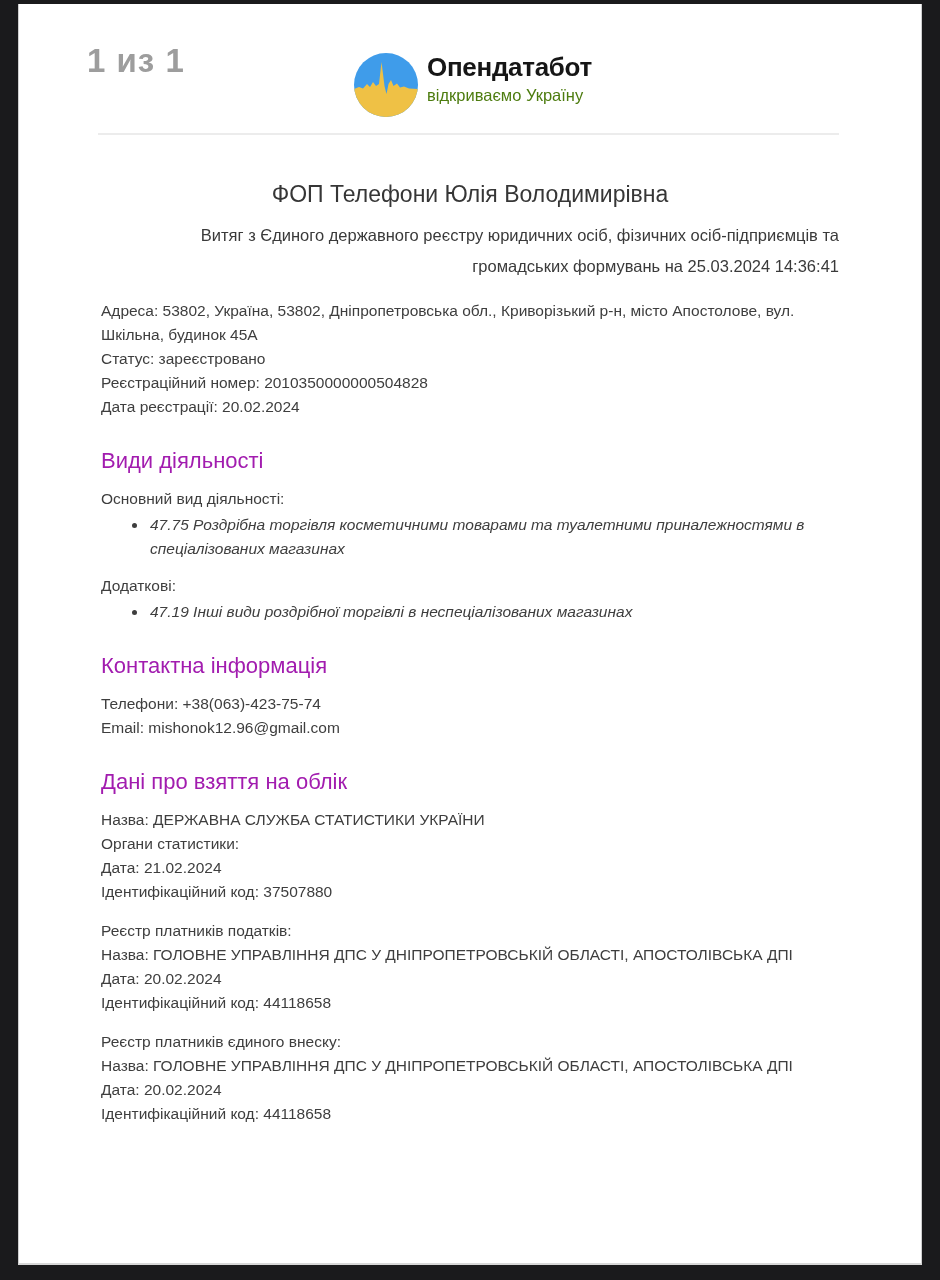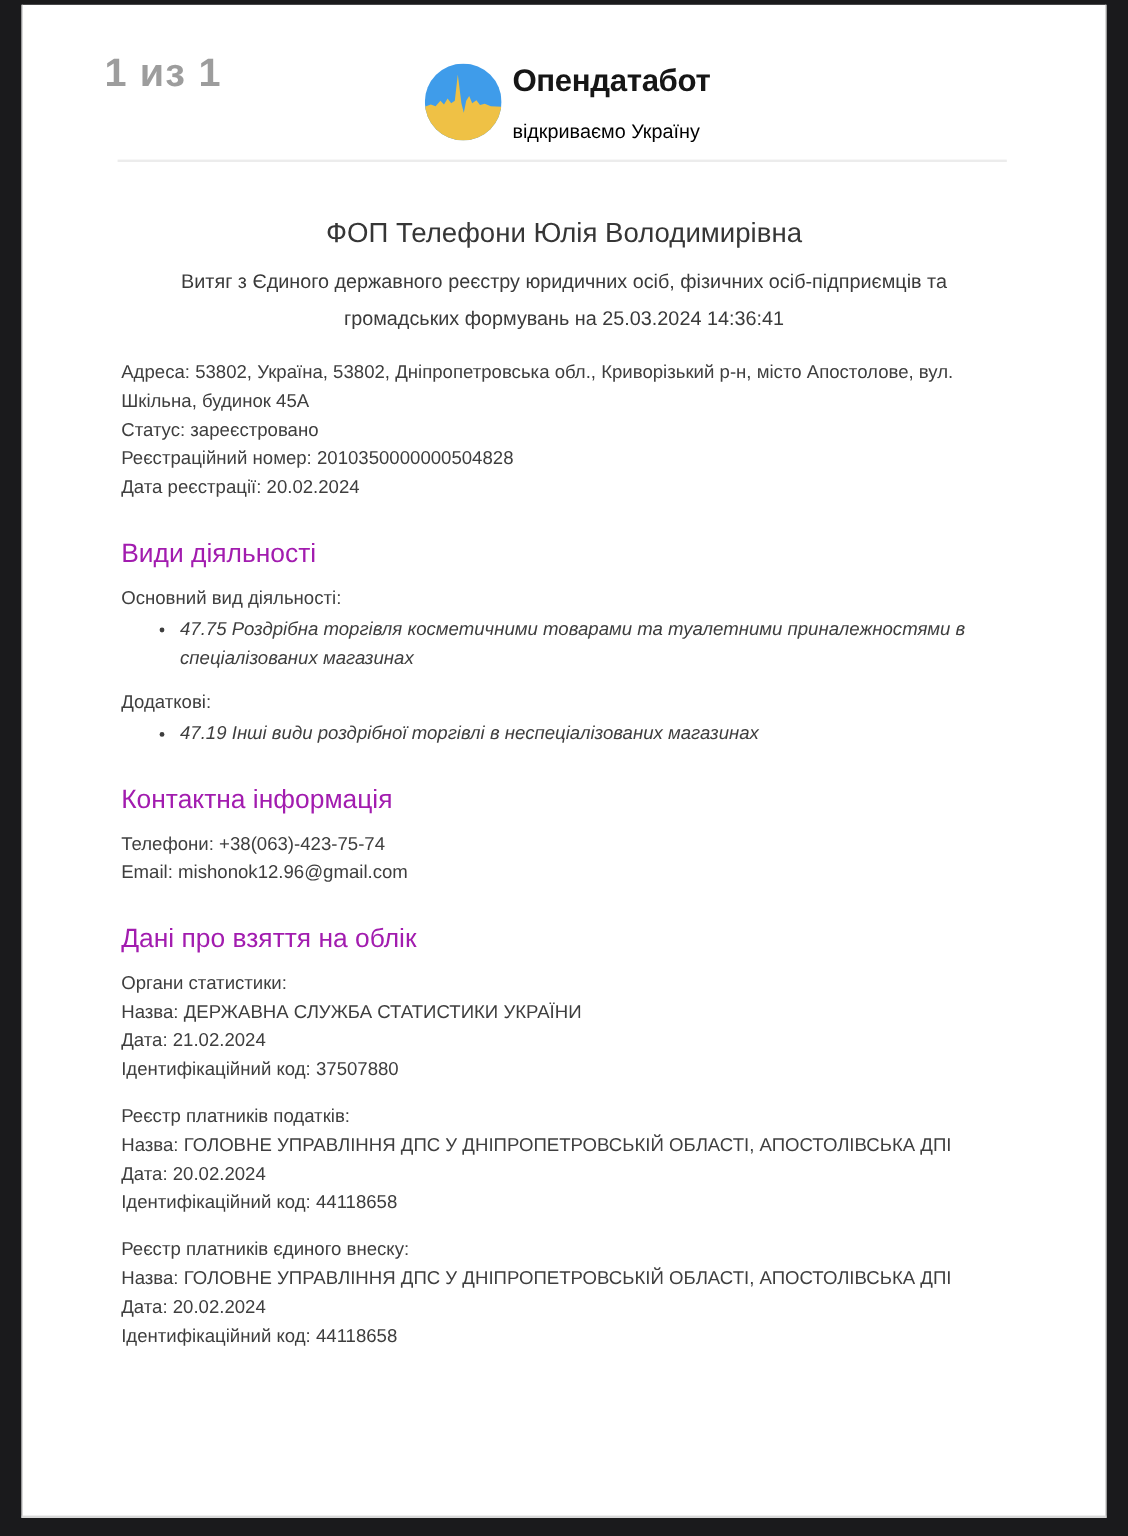--- a/index.html
+++ b/index.html
@@ -19,29 +19,29 @@
   }
   .header{position:relative;height:129px;}
   .page-indicator{
     position:absolute;left:68px;top:38px;
     font-size:33px;font-weight:700;color:#9d9d9d;letter-spacing:1px;
   }
   .logo{position:absolute;left:335px;top:49px;display:flex;}
   .logo-mark{width:64px;height:64px;display:block;}
   .logo-text{margin-left:9px;}
   .logo-title{font-size:26px;font-weight:700;color:#161616;line-height:28px;letter-spacing:-0.3px;}
-  .logo-tagline{font-size:16.5px;font-weight:400;color:#000000;line-height:20px;margin-top:19px;}
+  .logo-tagline{font-size:16.5px;font-weight:400;color:#4d7c0f;line-height:20px;margin-top:4px;}
   .divider{height:2px;background:#ececec;margin:0 82px 0 79px;}
   .content{padding:0 82px;color:#3e3e3e;}
   .doc-title{
     margin:44px 0 0 0;text-align:center;
     font-size:23px;font-weight:400;color:#363636;line-height:30px;
   }
   .doc-subtitle{
-    margin-top:11px;text-align:center;
+    margin-top:11px;text-align:right;
     font-size:16.5px;color:#3a3a3a;line-height:31px;font-weight:400;
   }
   .body-text{font-size:15.5px;line-height:24px;}
   .summary{margin-top:17px;}
   .summary p{margin:0;}
   h2.section-heading{
     font-size:22px;font-weight:400;color:#a21caf;
     margin:29px 0 13px 0;line-height:26px;
   }
   .label-line{margin:0 0 2px 0;}
@@ -114,22 +114,22 @@
     <h2 class="section-heading">Контактна інформація</h2>
     <div class="contacts body-text">
       <p>Телефони: +38(063)-423-75-74</p>
       <p>Email: mishonok12.96@gmail.com</p>
     </div>
 
     <h2 class="section-heading">Дані про взяття на облік</h2>
     <div class="body-text">
 
       <div class="block">
+        <p>Назва: ДЕРЖАВНА СЛУЖБА СТАТИСТИКИ УКРАЇНИ</p>
         <p>Органи статистики:</p>
-        <p>Назва: ДЕРЖАВНА СЛУЖБА СТАТИСТИКИ УКРАЇНИ</p>
         <p>Дата: 21.02.2024</p>
         <p>Ідентифікаційний код: 37507880</p>
       </div>
 
       <div class="block mt12">
         <p>Реєстр платників податків:</p>
         <p>Назва: ГОЛОВНЕ УПРАВЛІННЯ ДПС У ДНІПРОПЕТРОВСЬКІЙ ОБЛАСТІ, АПОСТОЛІВСЬКА ДПІ</p>
         <p>Дата: 20.02.2024</p>
         <p>Ідентифікаційний код: 44118658</p>
       </div>

